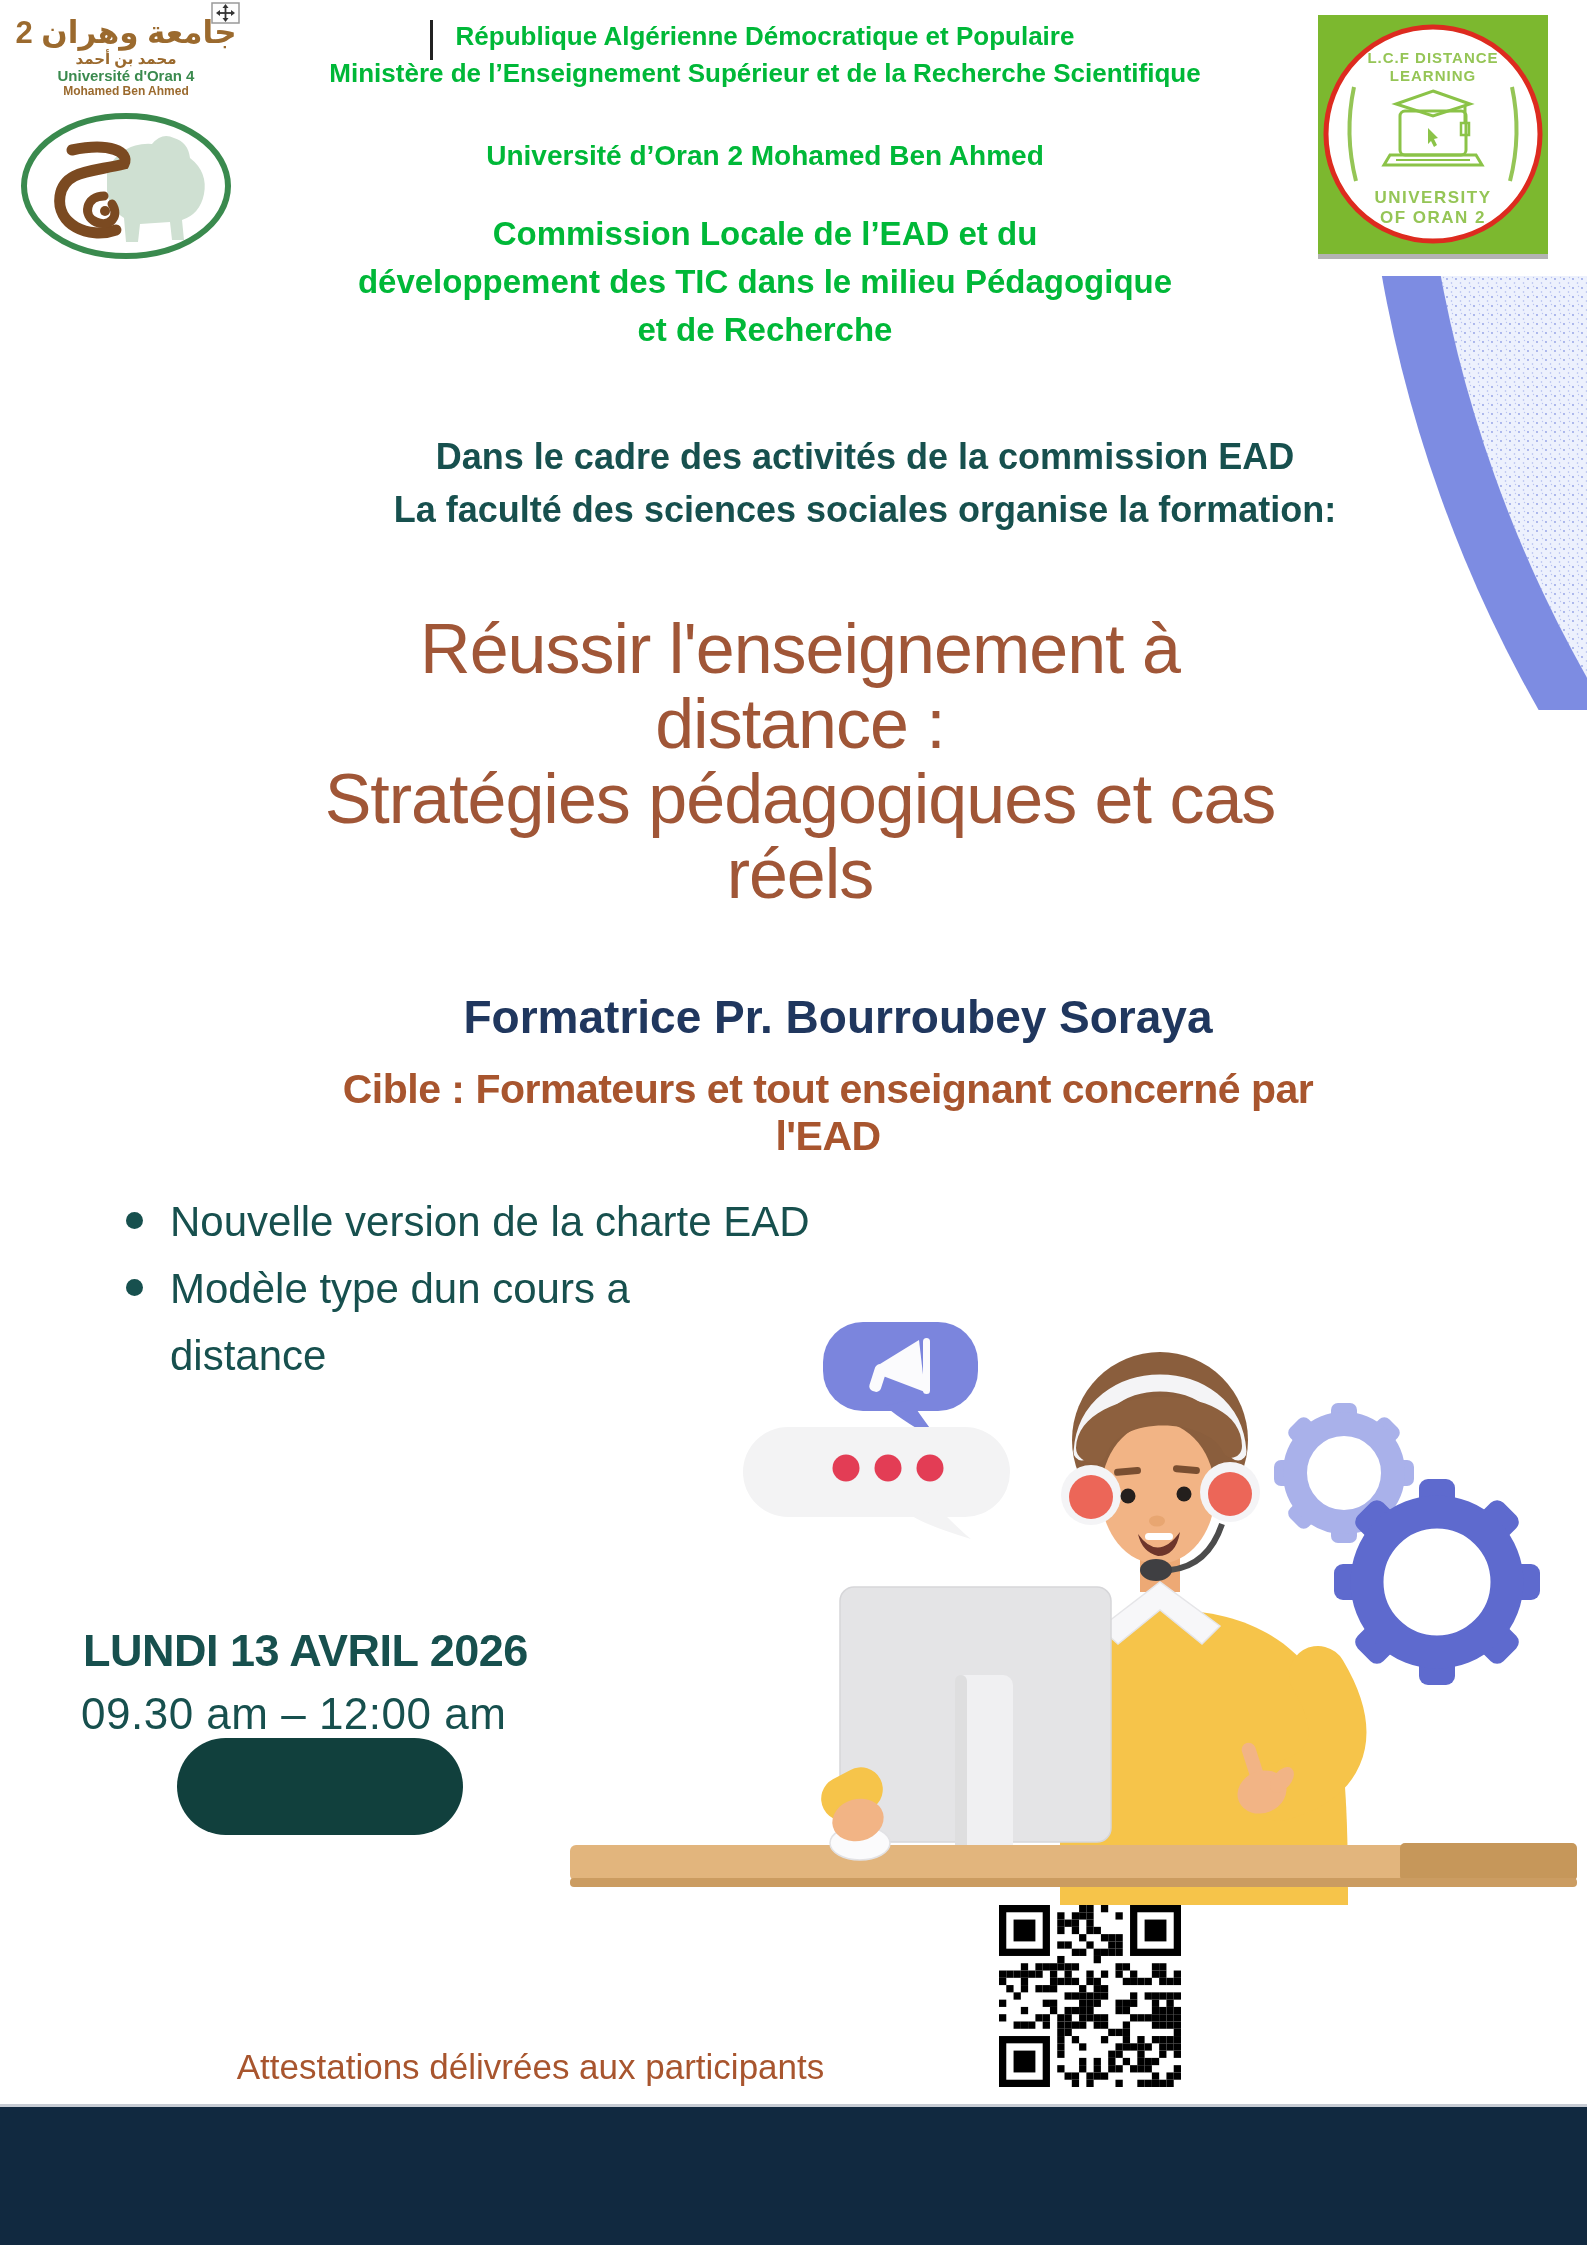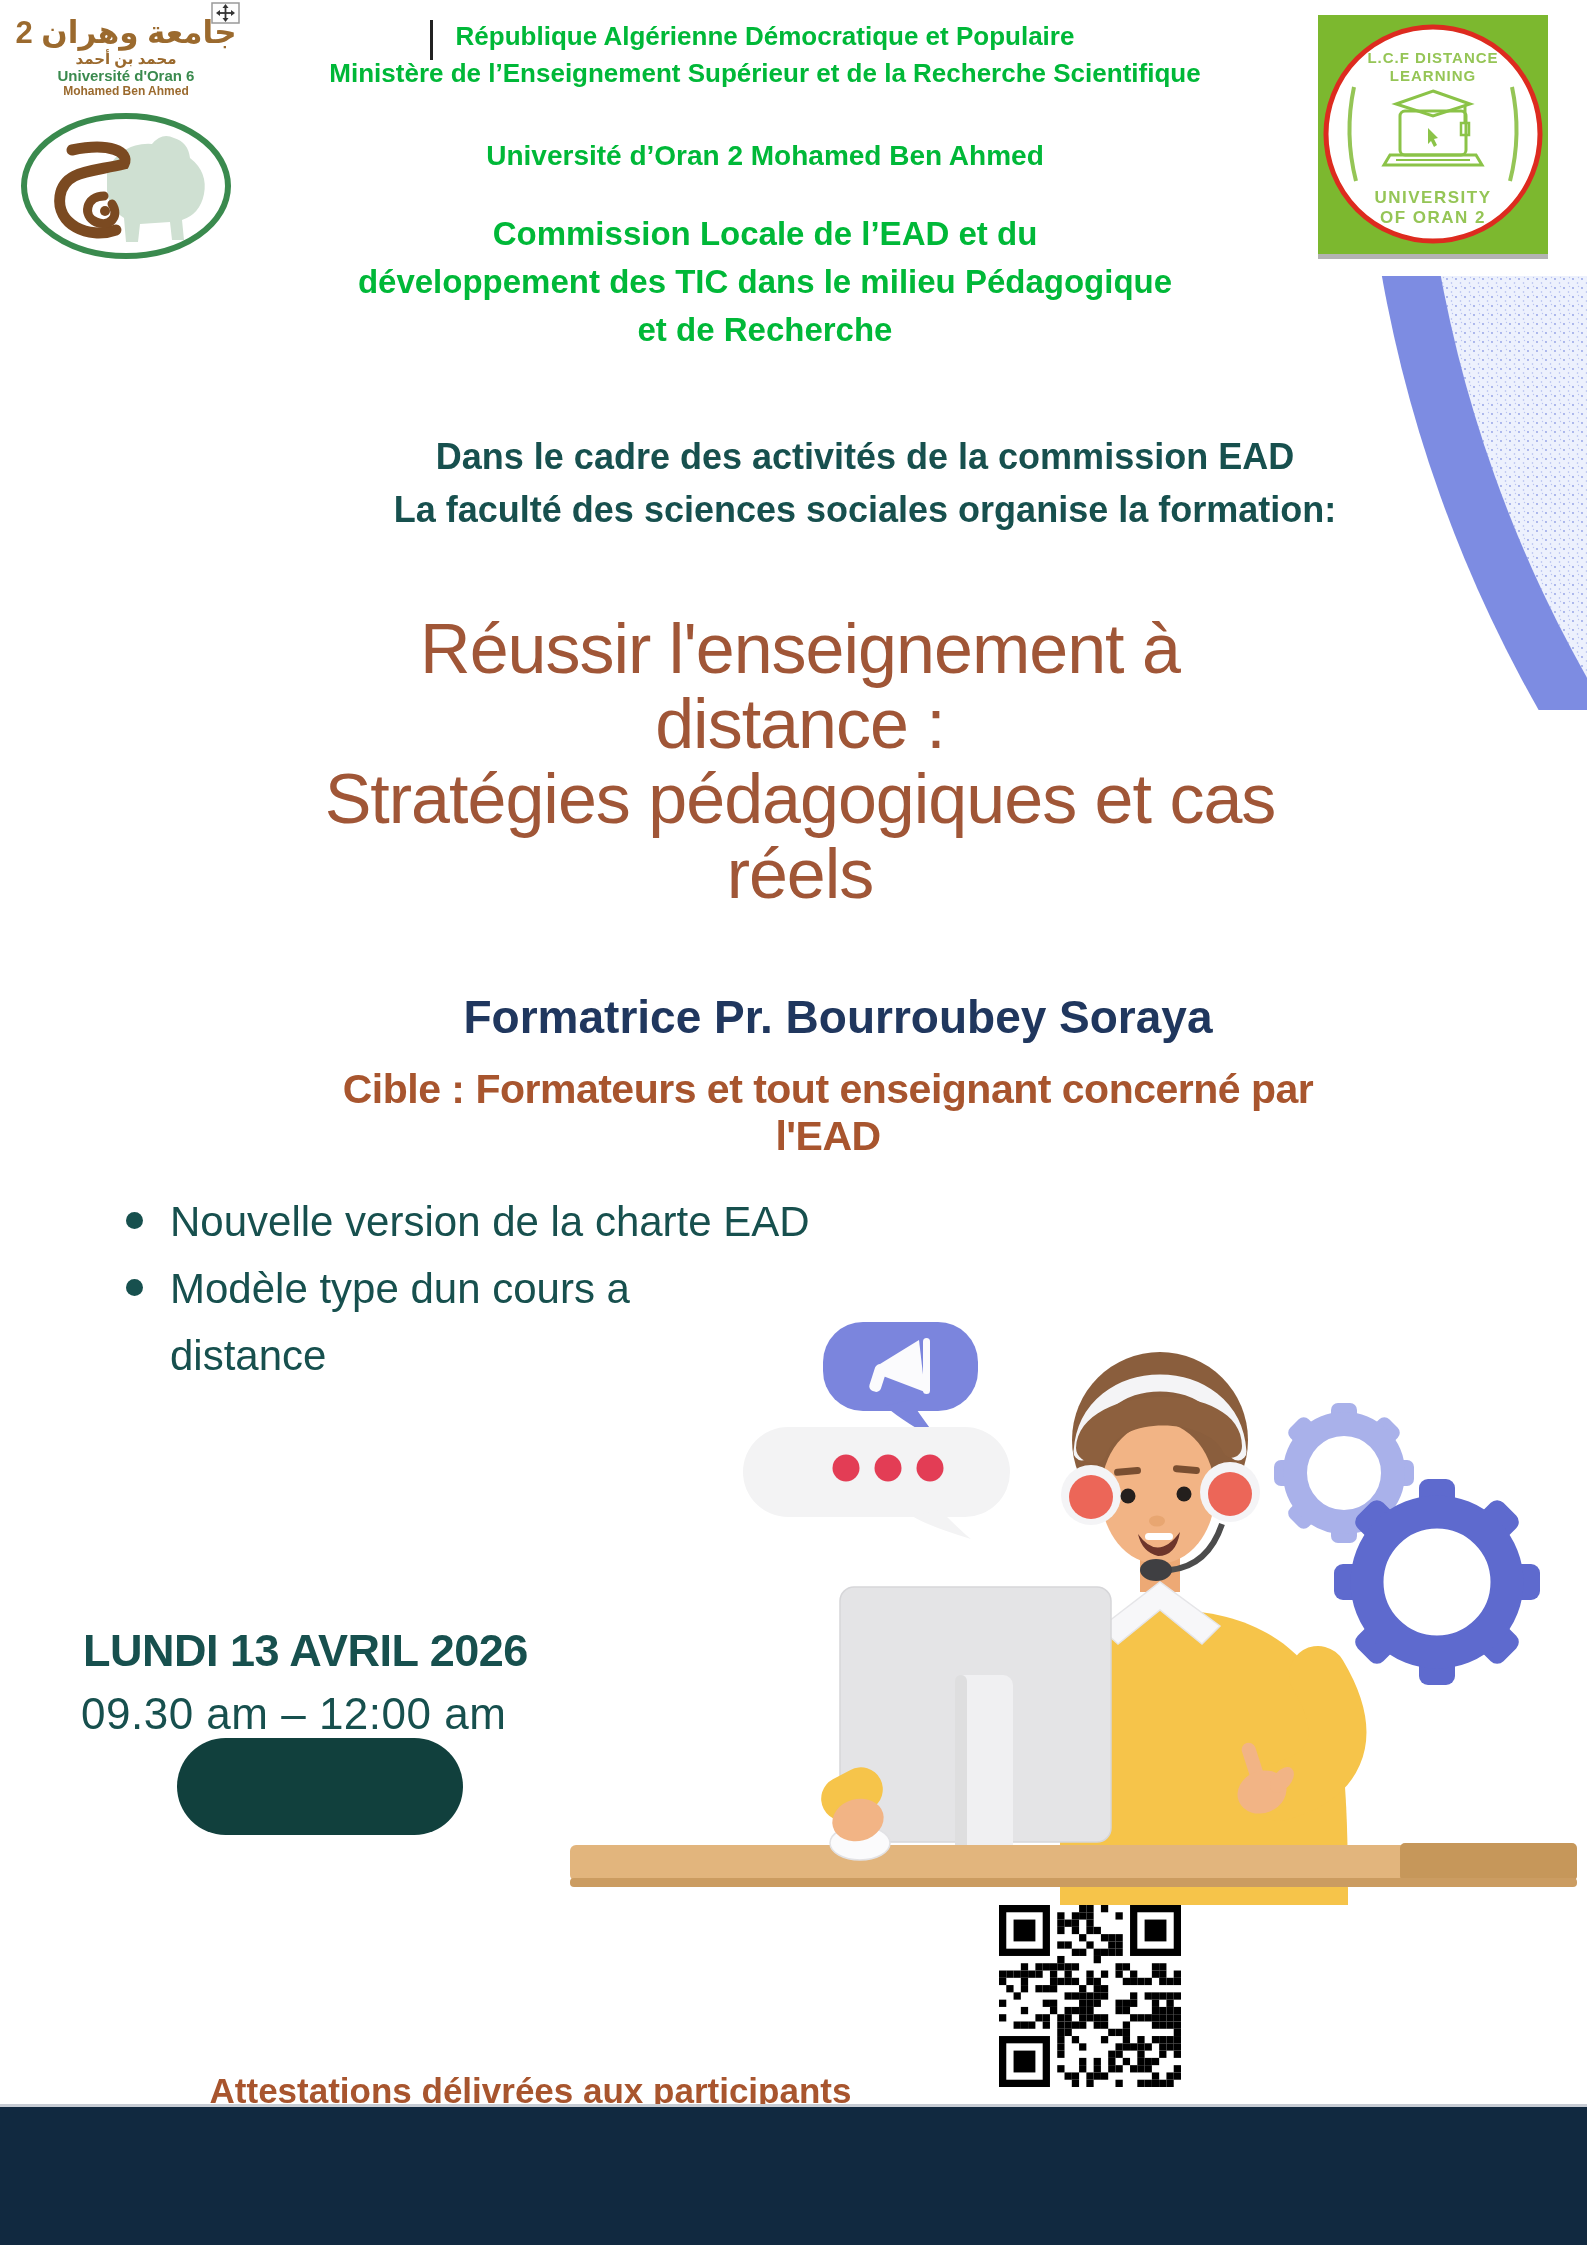--- a/index.html
+++ b/index.html
@@ -35,21 +35,21 @@
   .topics li .dot{position:absolute;left:6px;top:24px;width:17px;height:17px;
     border-radius:50%;background:var(--teal);}
   
   .date-line{left:83px;top:1625px;color:var(--teal);font-weight:bold;font-size:45px;letter-spacing:-0.5px;}
   .time-line{left:81px;top:1689px;color:var(--teal);font-size:44px;letter-spacing:0.5px;}
   .pill{left:177px;top:1738px;width:286px;height:97px;border-radius:49px;background:var(--pill);}
   
   .location{left:86px;top:1892px;width:600px;text-align:center;
     color:var(--teal);font-size:42px;line-height:63px;}
   .certificate{left:160px;top:2047px;width:741px;text-align:center;
-    color:var(--rust);font-weight:bold;font-size:35px;margin-top:24px;}
+    color:var(--rust);font-weight:normal;font-size:35px;}
   
   .footer{left:0;top:2104px;width:1587px;height:141px;background:var(--footer);
     border-top:3px solid #c7ccd4;}
   
   .qr{left:999px;top:1905px;width:182px;height:182px;background:#fff;}
   
   .u-logo{left:12px;top:16px;width:228px;height:244px;text-align:center;}
   .u-logo .ar1{font-size:31px;font-weight:bold;color:var(--arabic-brown);line-height:34px;}
   .u-logo .ar2{font-size:15px;font-weight:bold;color:var(--arabic-brown);line-height:17px;}
   .u-logo .fr1{font-size:15px;font-weight:bold;color:var(--logo-green);line-height:17px;}
@@ -61,21 +61,21 @@
   .illus{left:520px;top:1280px;width:1067px;height:625px;}
 </style>
 </head>
 <body>
 
 <div class="poster">
 
   <div class="abs u-logo">
     <div class="ar1" dir="rtl">جامعة وهران 2</div>
     <div class="ar2" dir="rtl">محمد بن أحمد</div>
-    <div class="fr1">Université d'Oran 6</div>
+    <div class="fr1">Université d'Oran 4</div>
     <div class="fr2">Mohamed Ben Ahmed</div>
     <svg width="228" height="150" viewBox="0 0 228 150">
       <ellipse cx="114" cy="74" rx="102" ry="70" fill="none" stroke="#3a8a4e" stroke-width="6"></ellipse>
 
       <g fill="#cfe0d2">
         <path d="M95,58 Q110,30 140,32 Q150,20 162,26 Q176,30 178,46 Q196,60 192,82 Q188,102 170,108 L172,128 L160,128 L158,110 L128,112 L126,130 L114,130 L112,106 Q96,96 95,78 Z"></path>
       </g>
 
       <g fill="none" stroke="#7b4a21" stroke-linecap="round">
         <path d="M60,38 C98,30 118,40 112,52 C80,60 52,58 48,84 C44,112 76,128 104,118" stroke-width="11"></path>

